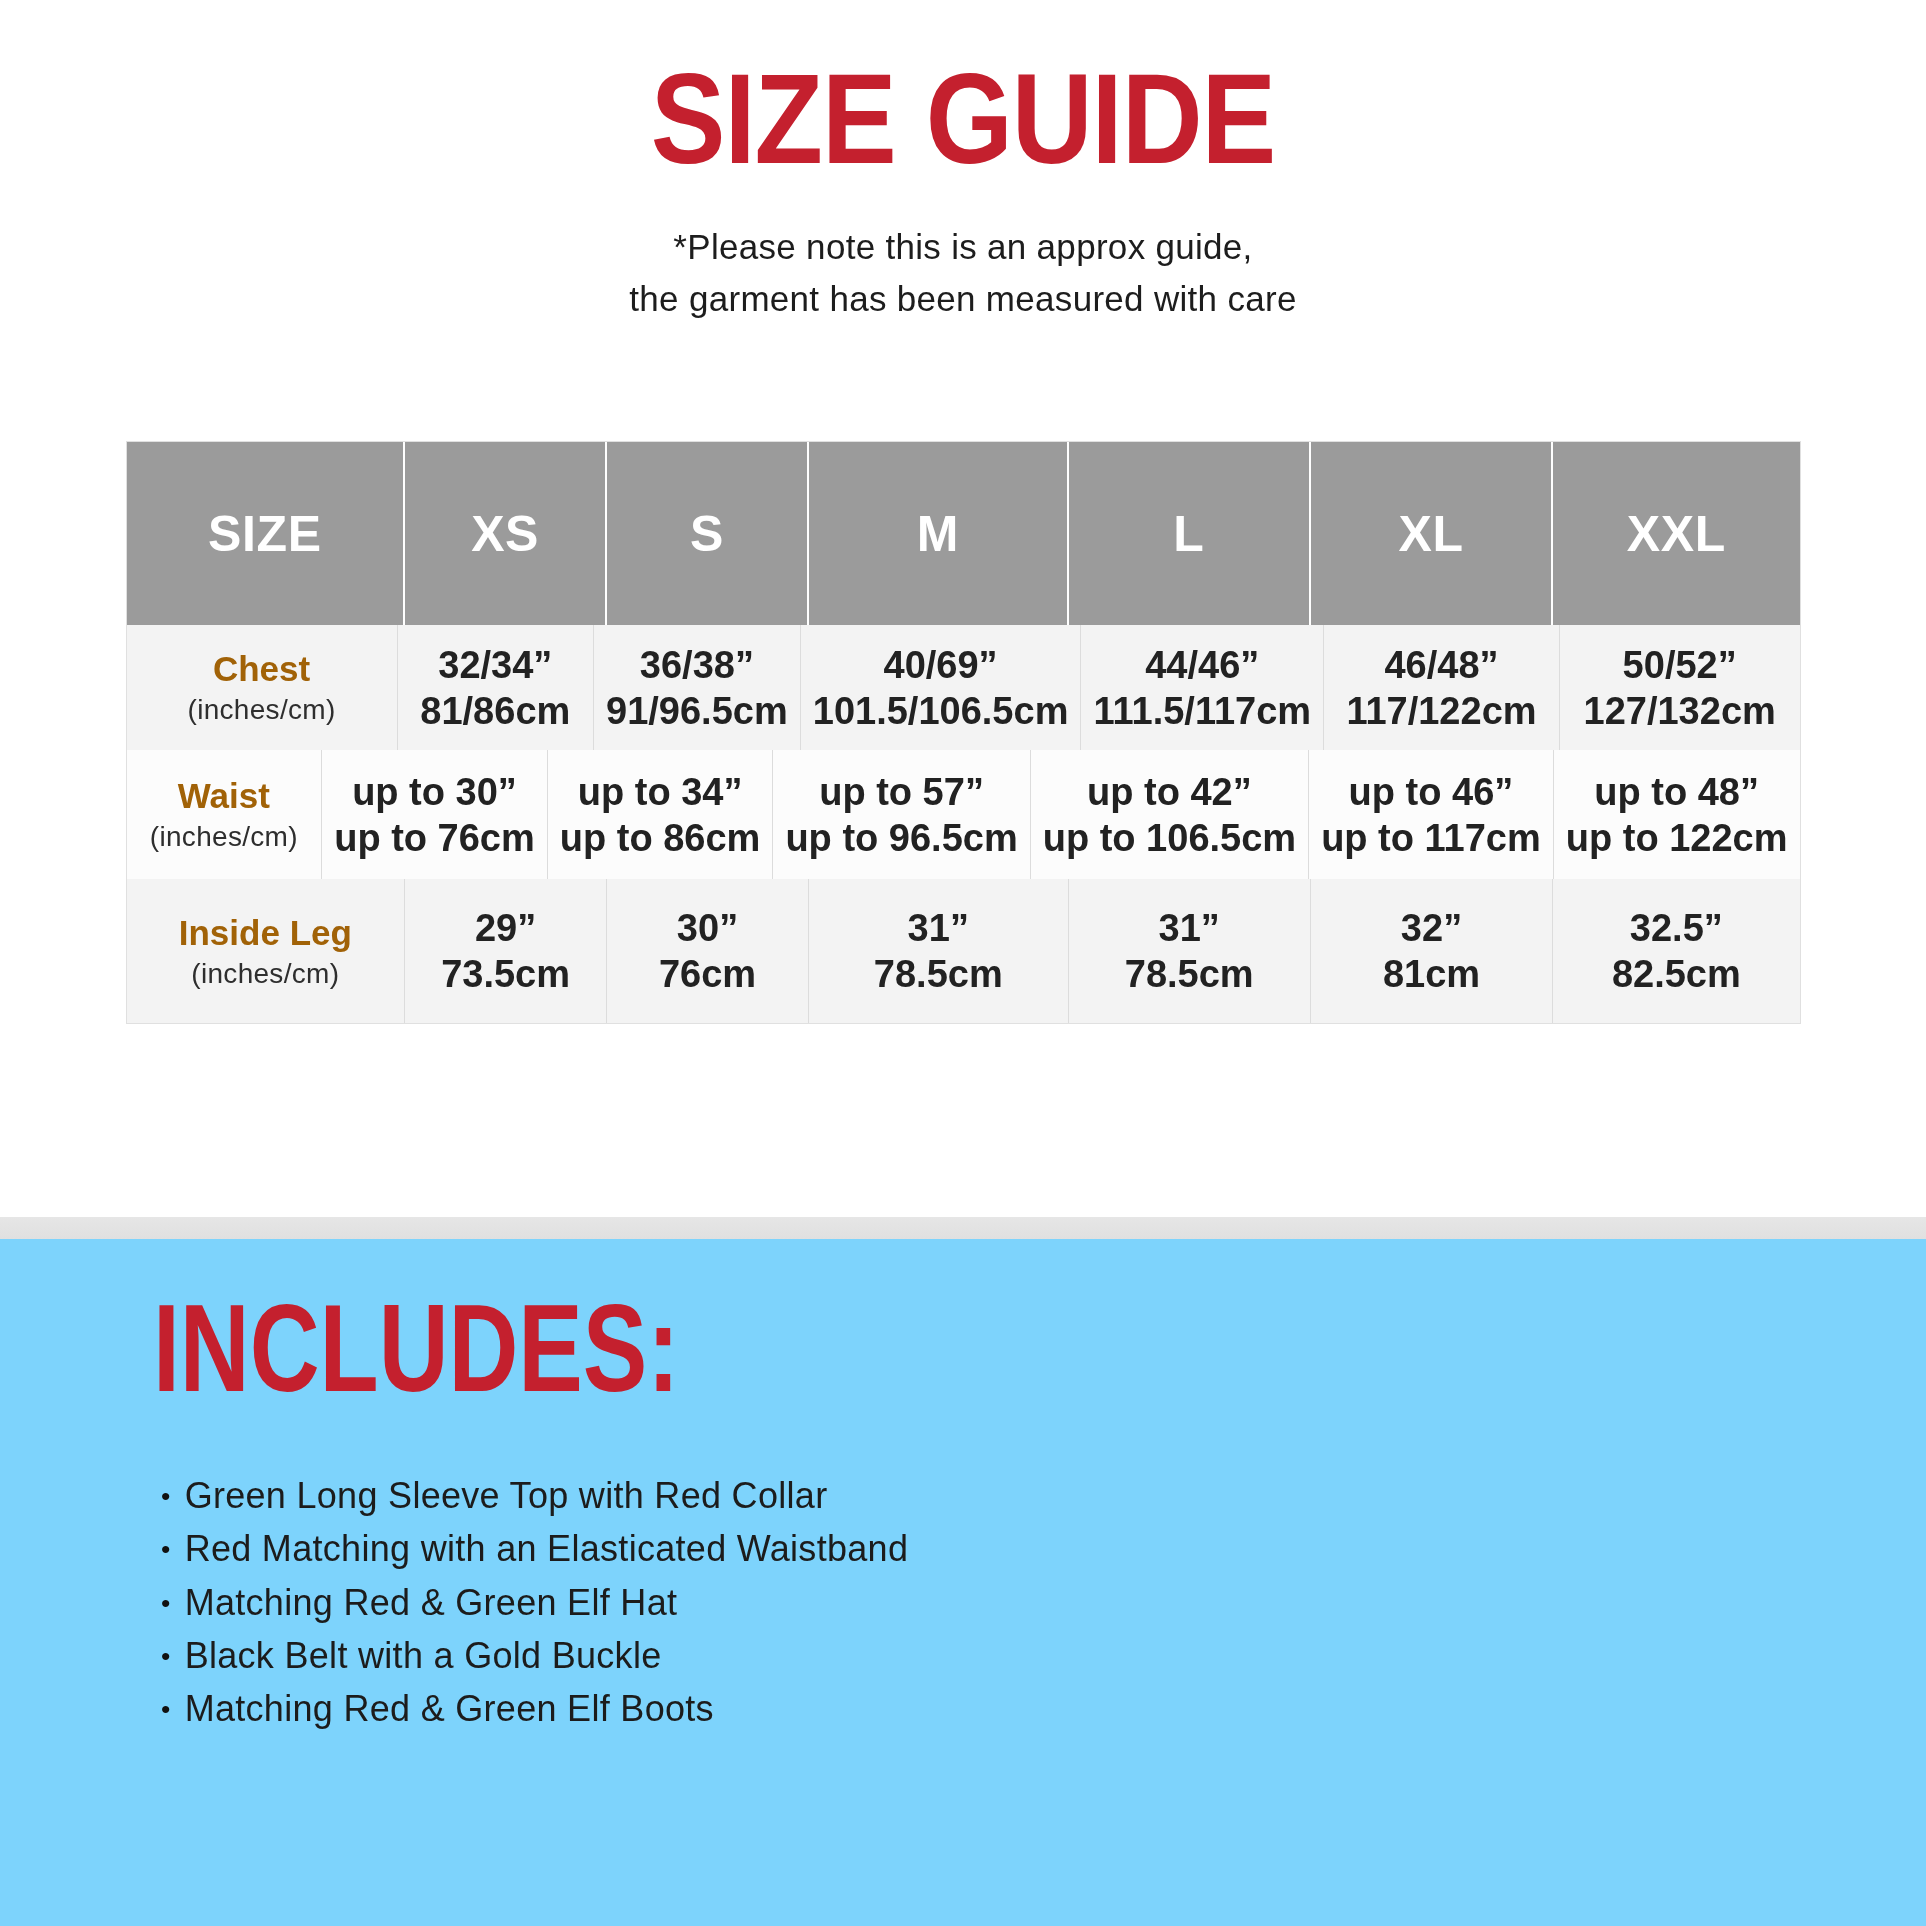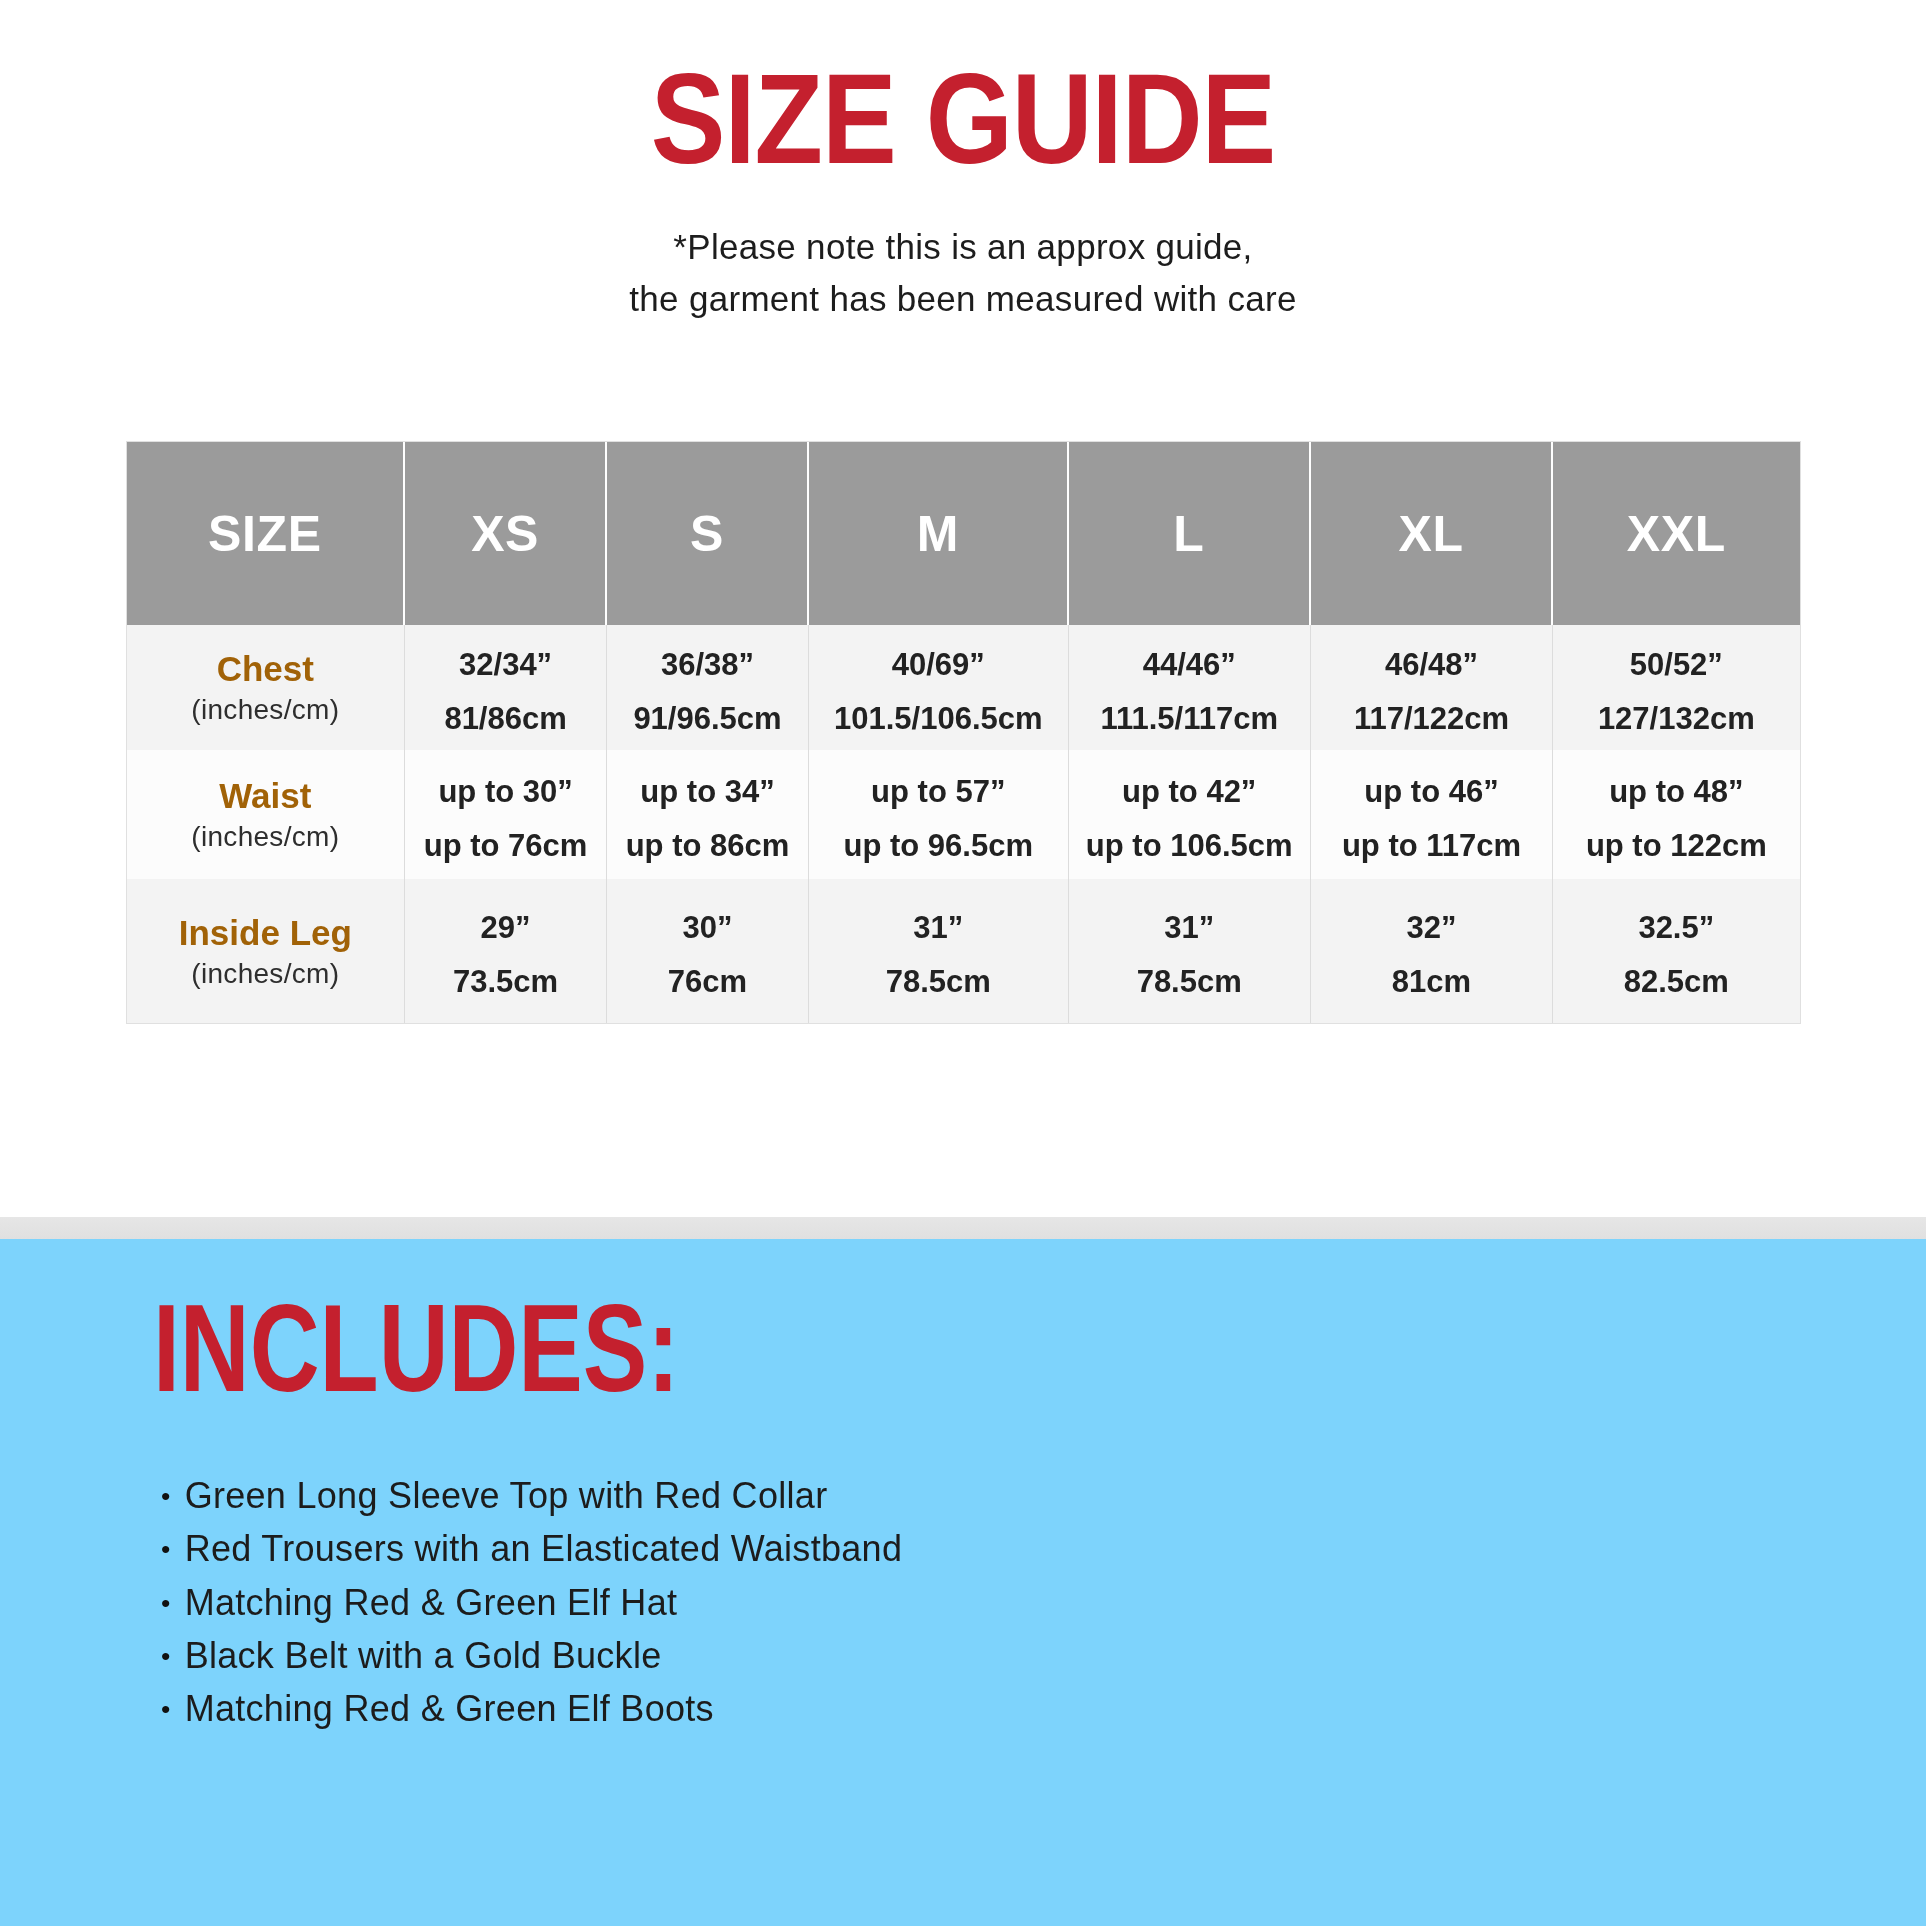--- a/index.html
+++ b/index.html
@@ -79,25 +79,24 @@
     line-height:45px;
   }
   .rsub{
     font-size:28px;
     color:#2e2e2e;
     line-height:38px;
     letter-spacing:0.3px;
   }
   .v1,.v2{
     font-weight:bold;
-    font-size:31px;
+    font-size:38px;
     line-height:46px;
     color:#222222;
     white-space:nowrap;
-    margin-top:8px;
   }
 
   
   .bottom{
     height:709px;
     background:#7dd3fc;
   }
   .bottom::before{
     content:"";
     display:block;
@@ -257,21 +256,21 @@
 
   <section class="bottom">
     <h2 class="includes-title">INCLUDES:</h2>
     <ul class="includes-list">
       <li>
         <span class="dot">•</span>
         <span>Green Long Sleeve Top with Red Collar</span>
       </li>
       <li>
         <span class="dot">•</span>
-        <span>Red Trousers with an Elasticated Waistband</span>
+        <span>Red Matching with an Elasticated Waistband</span>
       </li>
       <li>
         <span class="dot">•</span>
         <span>Matching Red &amp; Green Elf Hat</span>
       </li>
       <li>
         <span class="dot">•</span>
         <span>Black Belt with a Gold Buckle</span>
       </li>
       <li>

